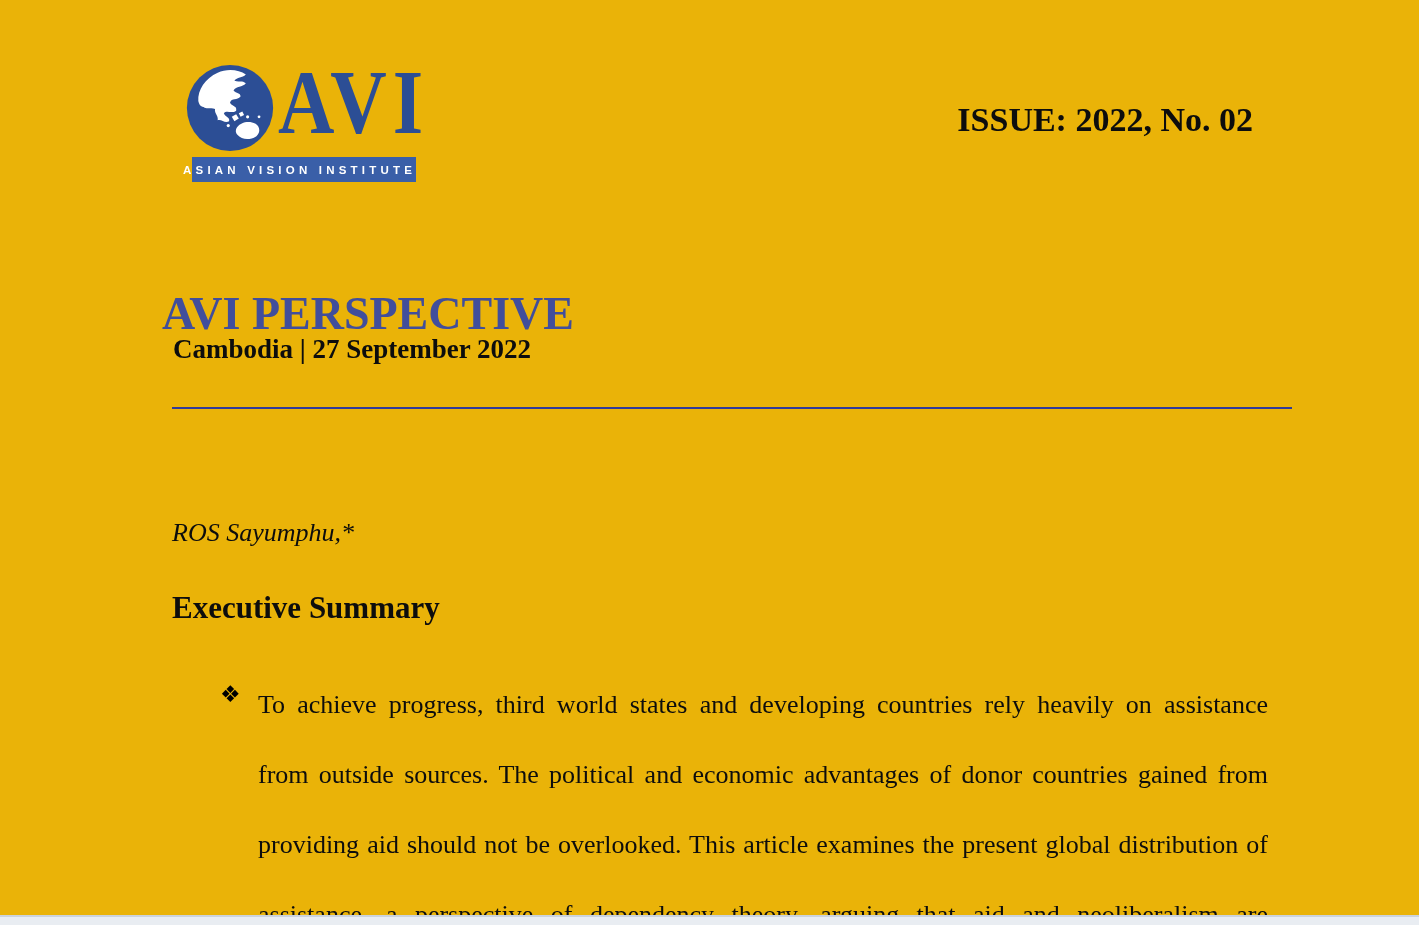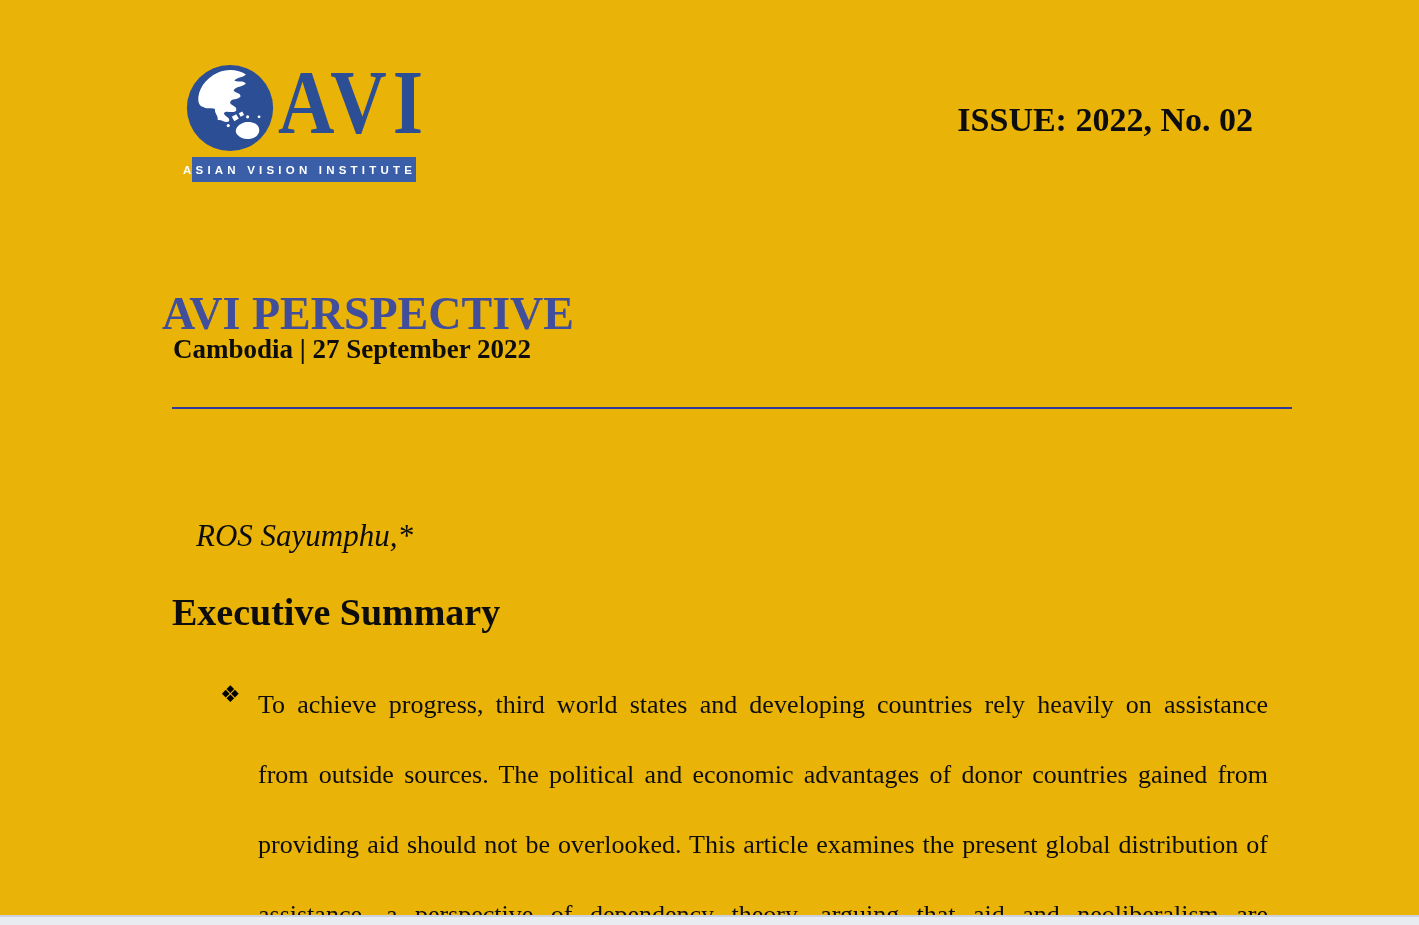--- a/index.html
+++ b/index.html
@@ -113,30 +113,29 @@
     top: 438px;
     font-weight: 700;
     font-size: 31px;
     white-space: nowrap;
   }
   .author {
     position: absolute;
     left: 172px;
     top: 518px;
     font-style: italic;
+    font-size: 26px;
+    white-space: nowrap;
+  }
+  .section-heading {
+    position: absolute;
+    left: 172px;
+    top: 590px;
+    font-weight: 700;
     font-size: 31px;
-    white-space: nowrap;
-    margin-left: 24px;
-  }
-  .section-heading {
-    position: absolute;
-    left: 172px;
-    top: 590px;
-    font-weight: 700;
-    font-size: 38px;
     white-space: nowrap;
   }
 
   
   .summary {
     position: absolute;
     left: 220px;
     top: 670px;
     width: 1048px;
   }

